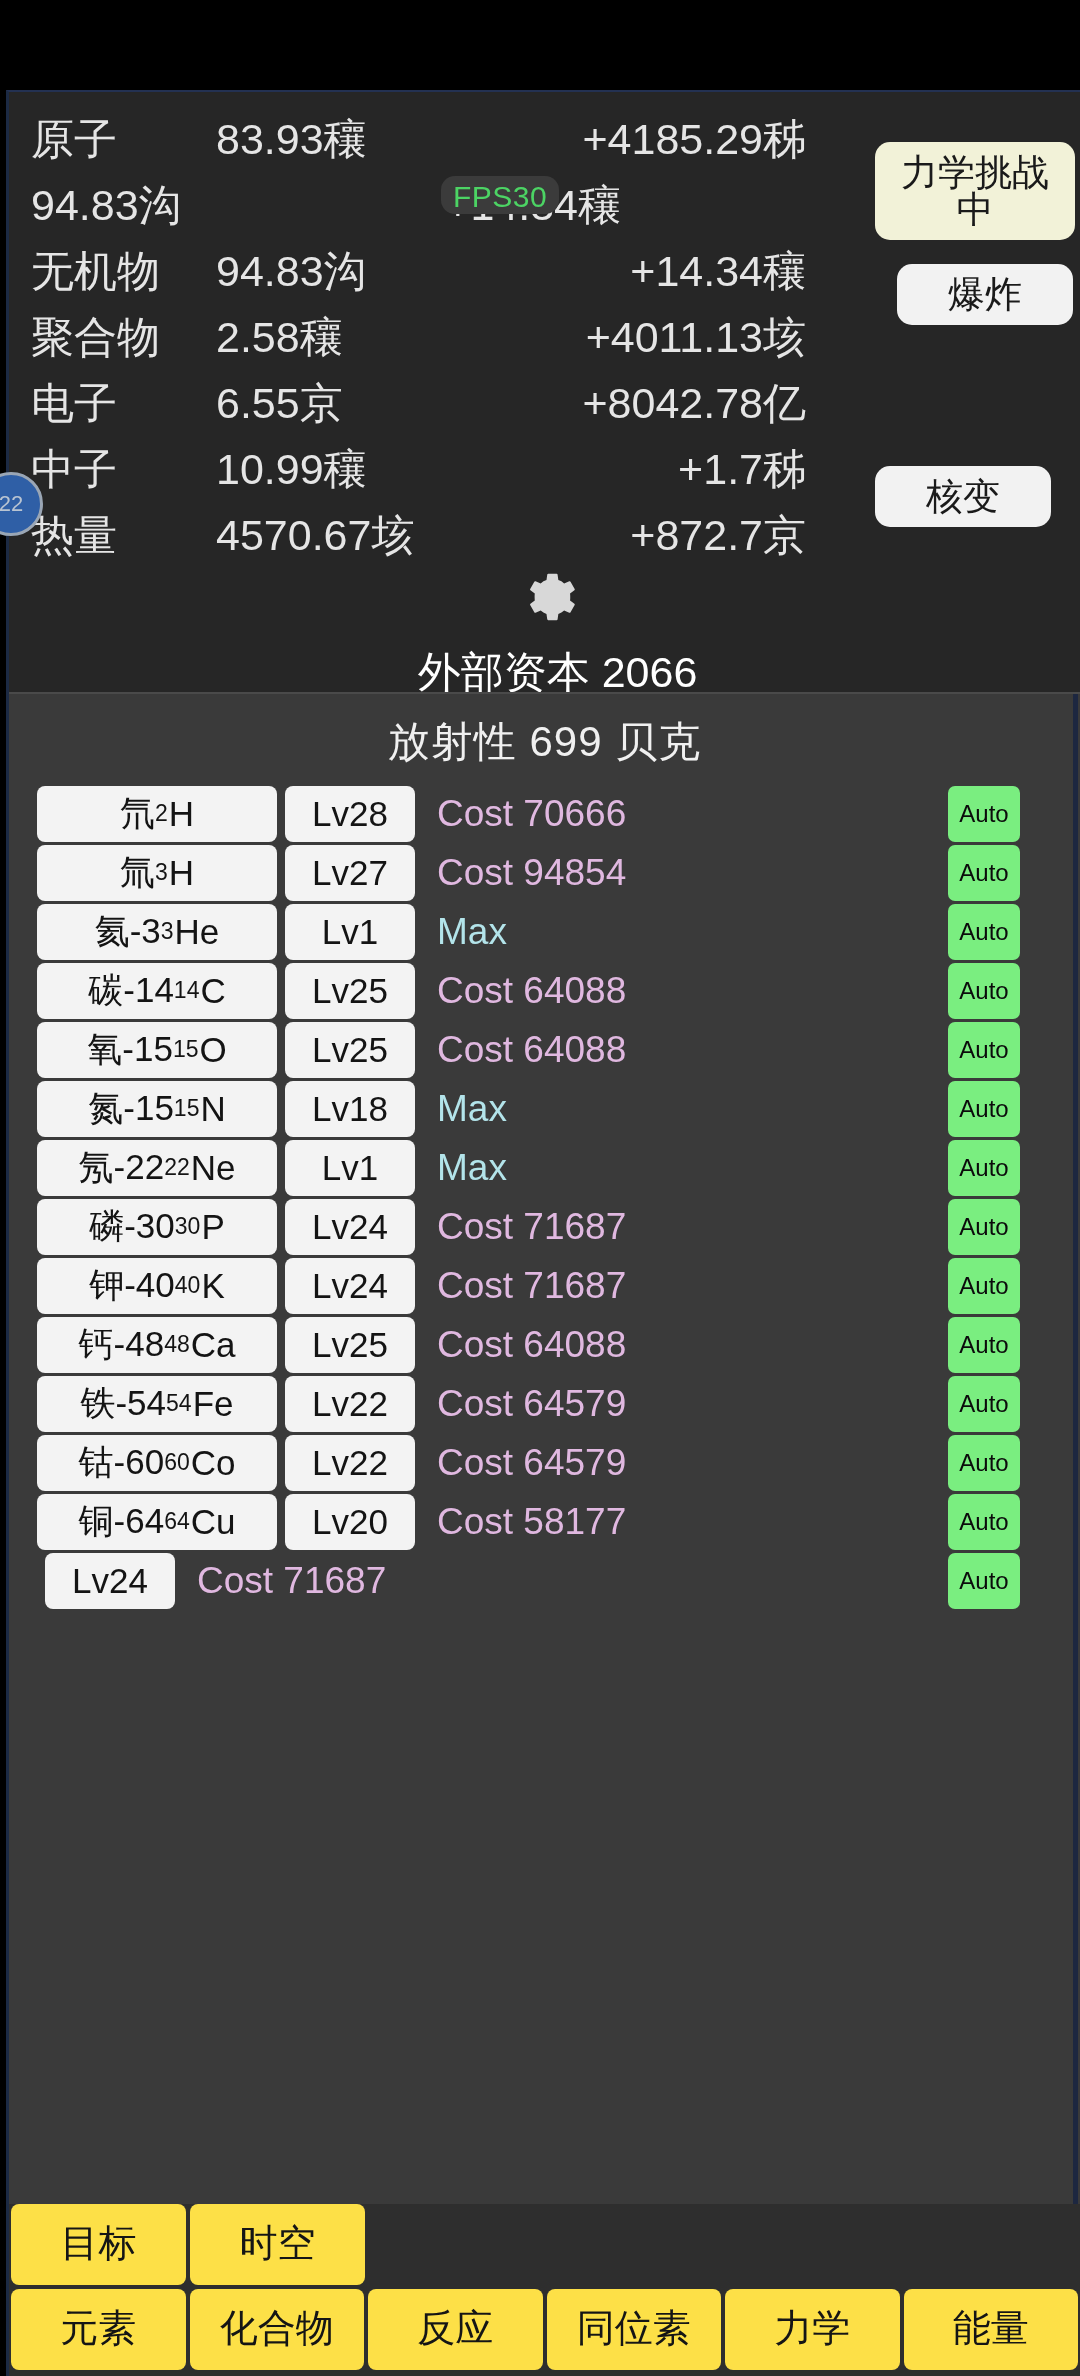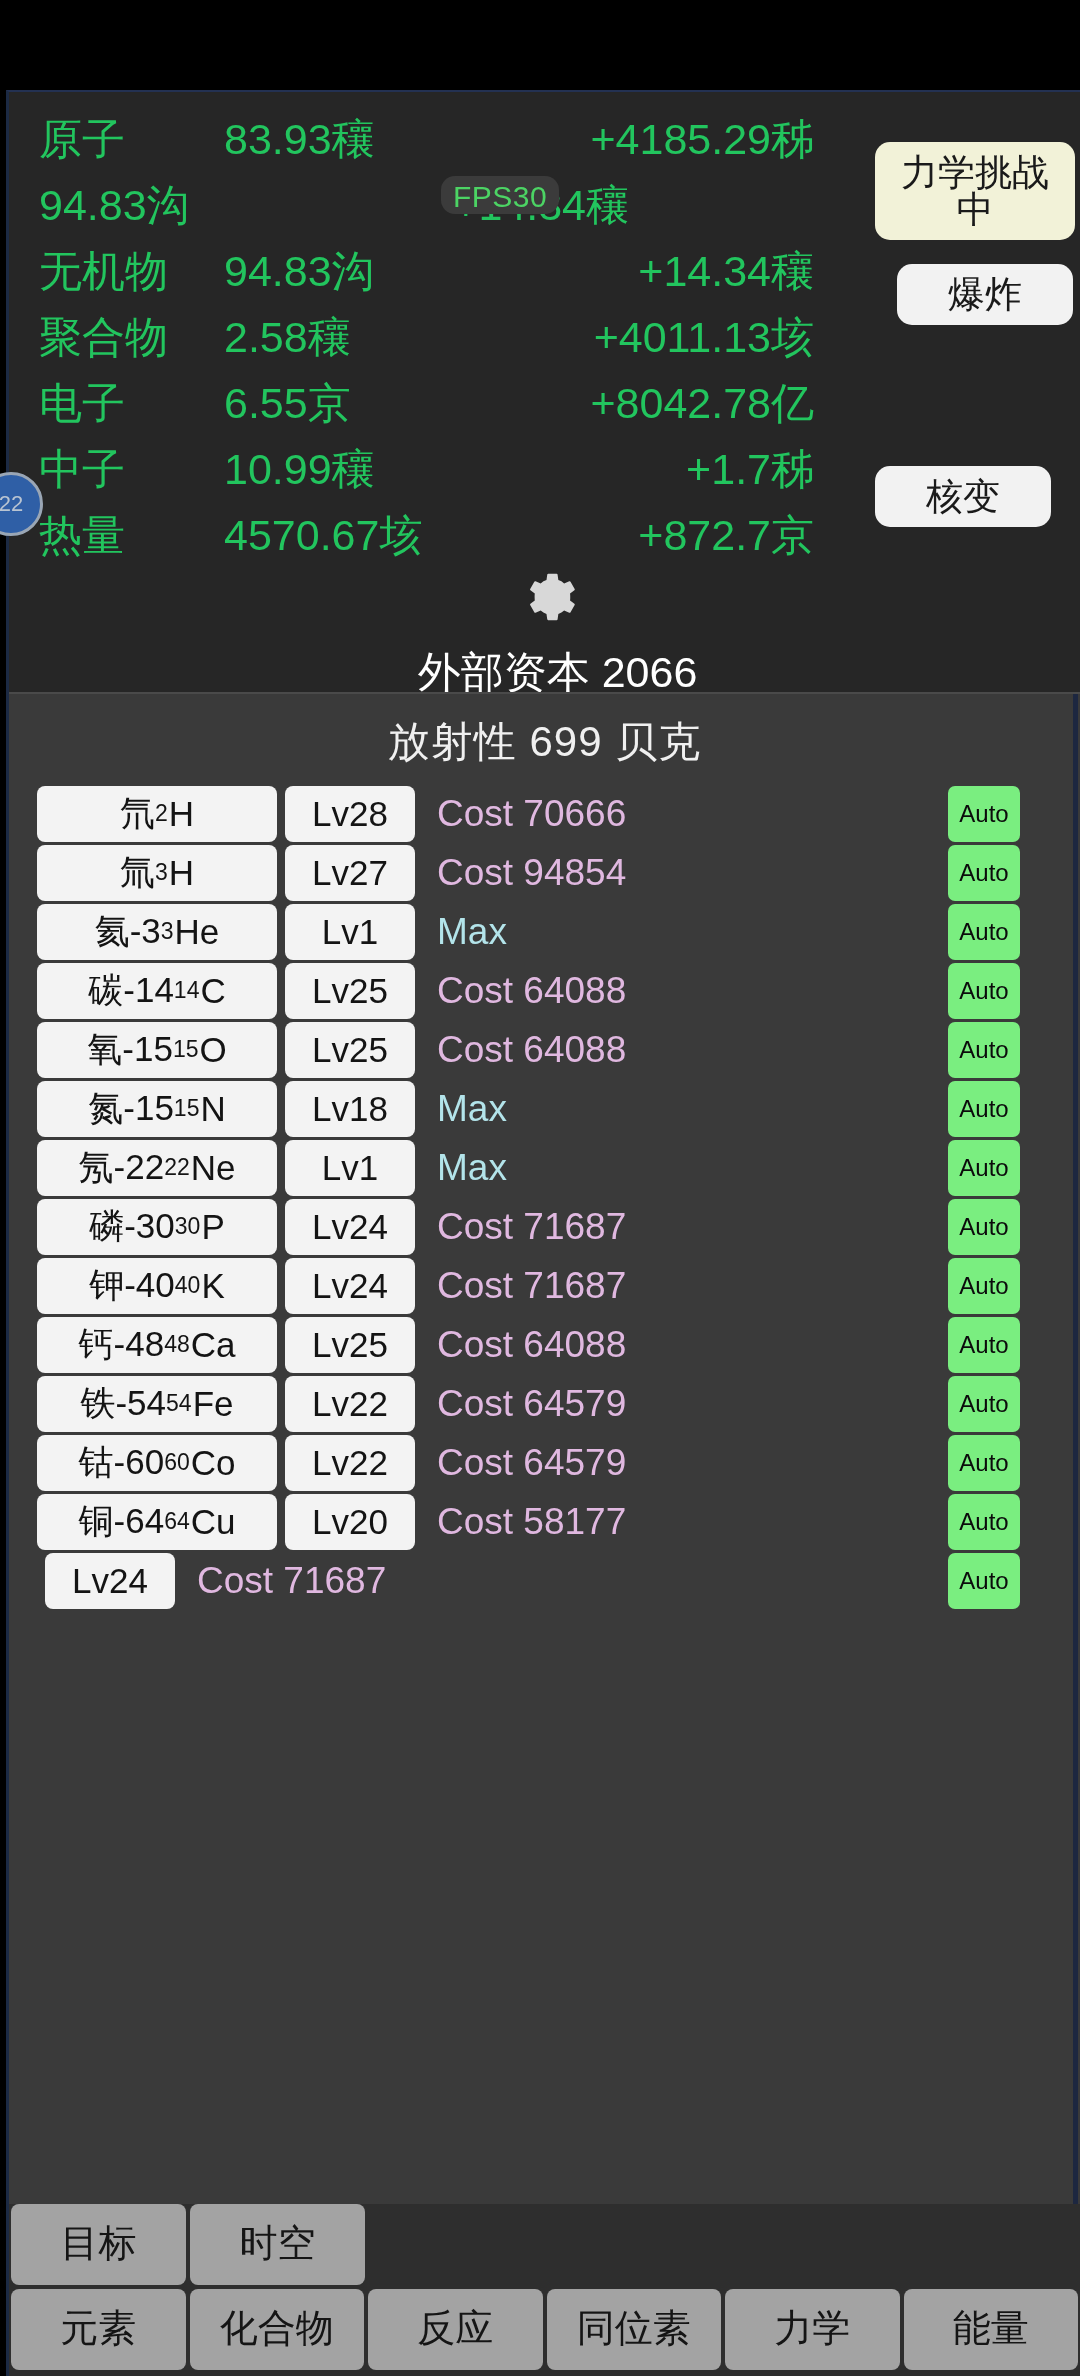--- a/index.html
+++ b/index.html
@@ -33,25 +33,24 @@
     background: #262626;
     padding: 14px 0 4px 0;
     height: 600px;
     flex: 0 0 auto;
   }
   .stat-row {
     display: flex;
     align-items: baseline;
     height: 66px;
     padding-left: 22px;
-    color: #22c55e;
+    color: #e5e5e5;
     font-size: 43px;
     line-height: 66px;
     white-space: nowrap;
-    margin-left: 8px;
   }
   .stat-name { width: 185px; flex: 0 0 185px; }
   .stat-val  { width: 260px; flex: 0 0 260px; text-align: left; }
   .stat-delta{ width: 330px; flex: 0 0 330px; text-align: right; }
 
   
   #resource-bar {
     display: flex;
     align-items: center;
     height: 72px;
@@ -175,21 +174,21 @@
 
   
   #tabs-wrap {
     flex: 0 0 auto;
     background: #2e2e2e;
     padding-bottom: 2px;
   }
   .tab-row { display: flex; gap: 4px; padding: 0 2px; }
   .tab-row.row1 { margin-bottom: 4px; }
   .tab-btn {
-    background: #a3a3a3;
+    background: #fde047;
     color: #151515;
     border: none;
     border-radius: 8px;
     font-size: 38px;
     font-family: inherit;
     padding: 14px 0 16px 0;
     text-align: center;
     white-space: nowrap;
   }
   .row1 .tab-btn { width: 175px; }

